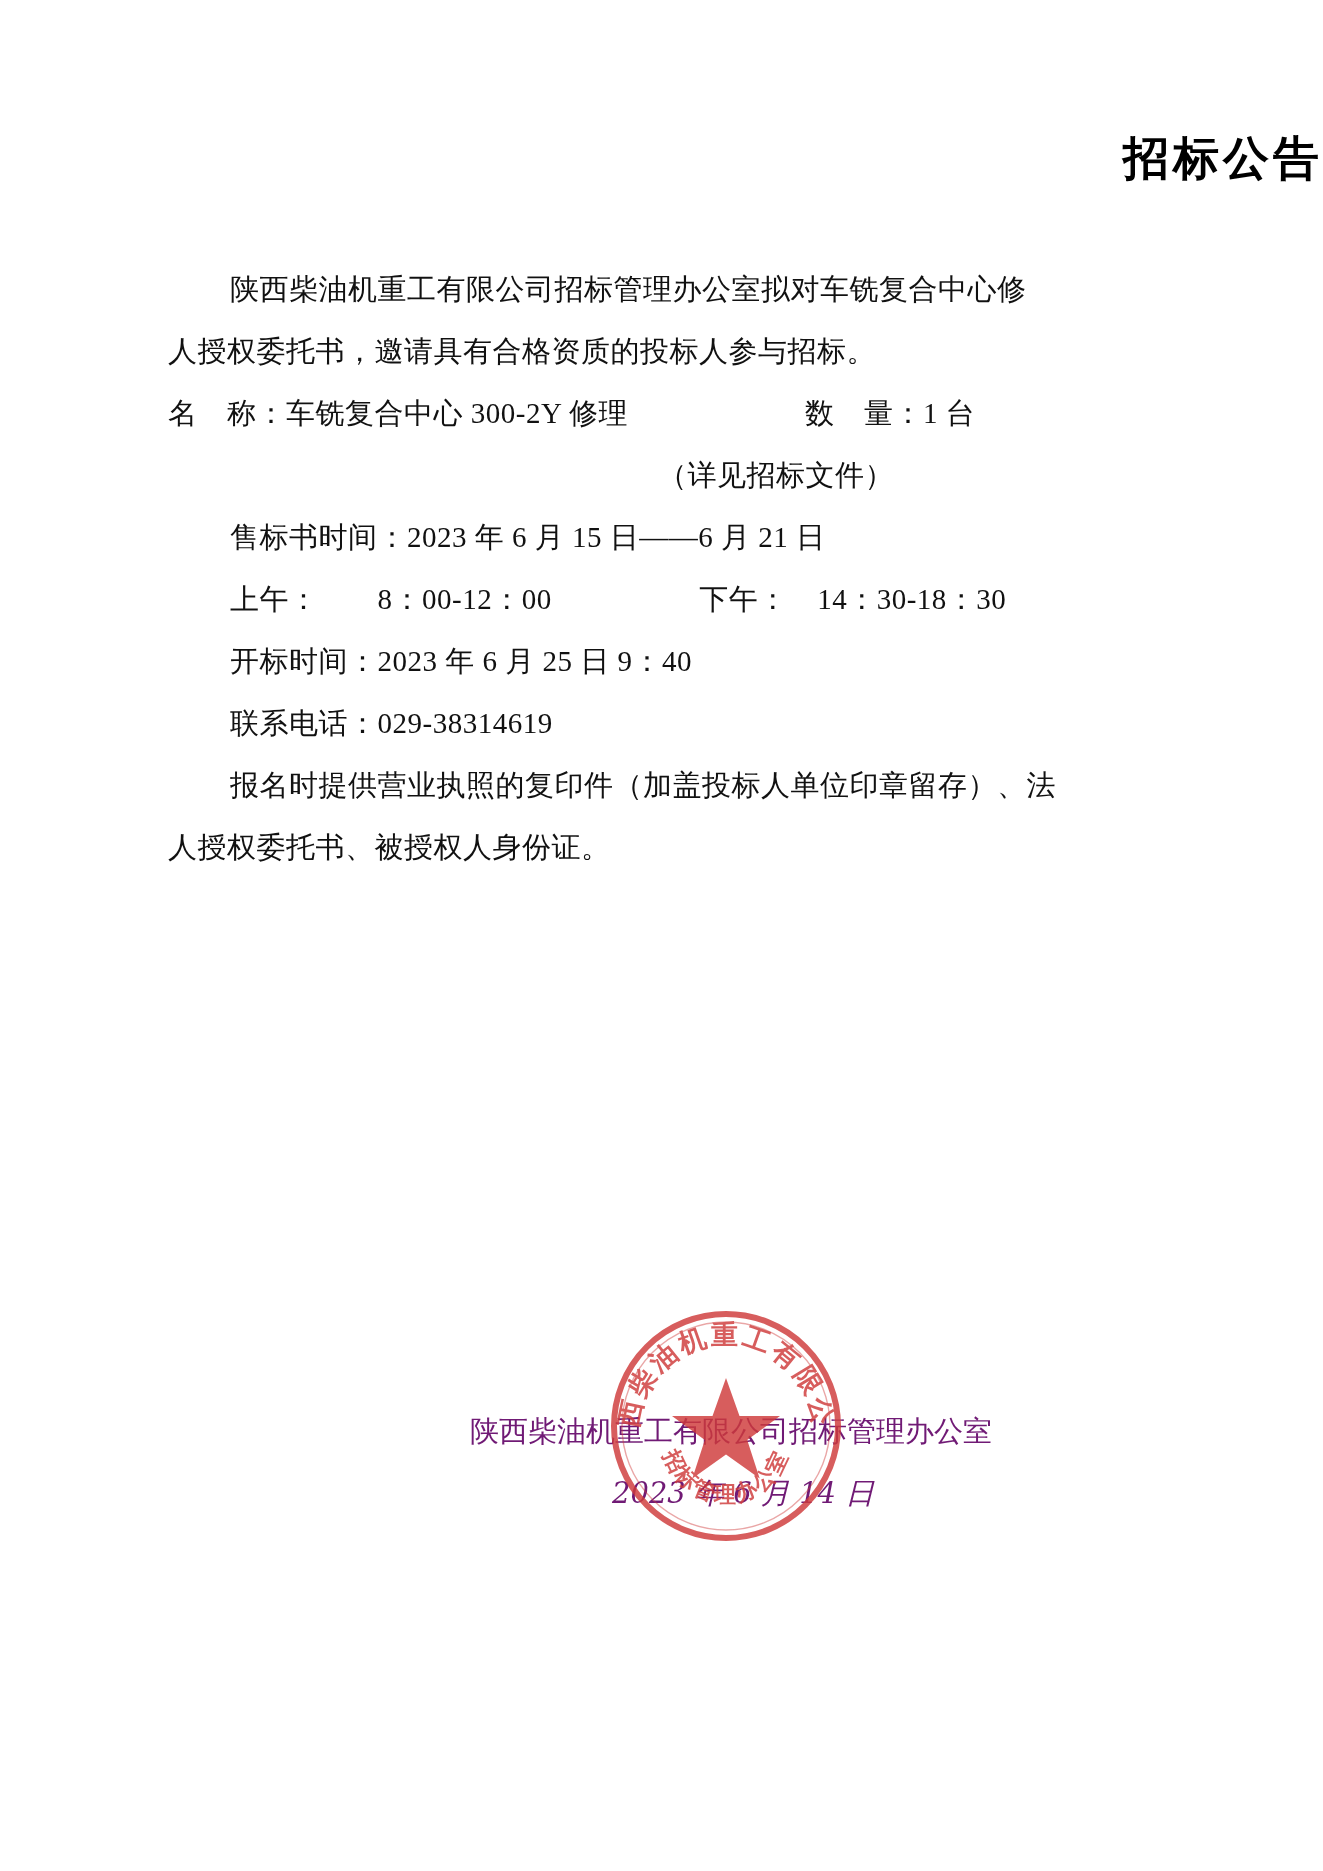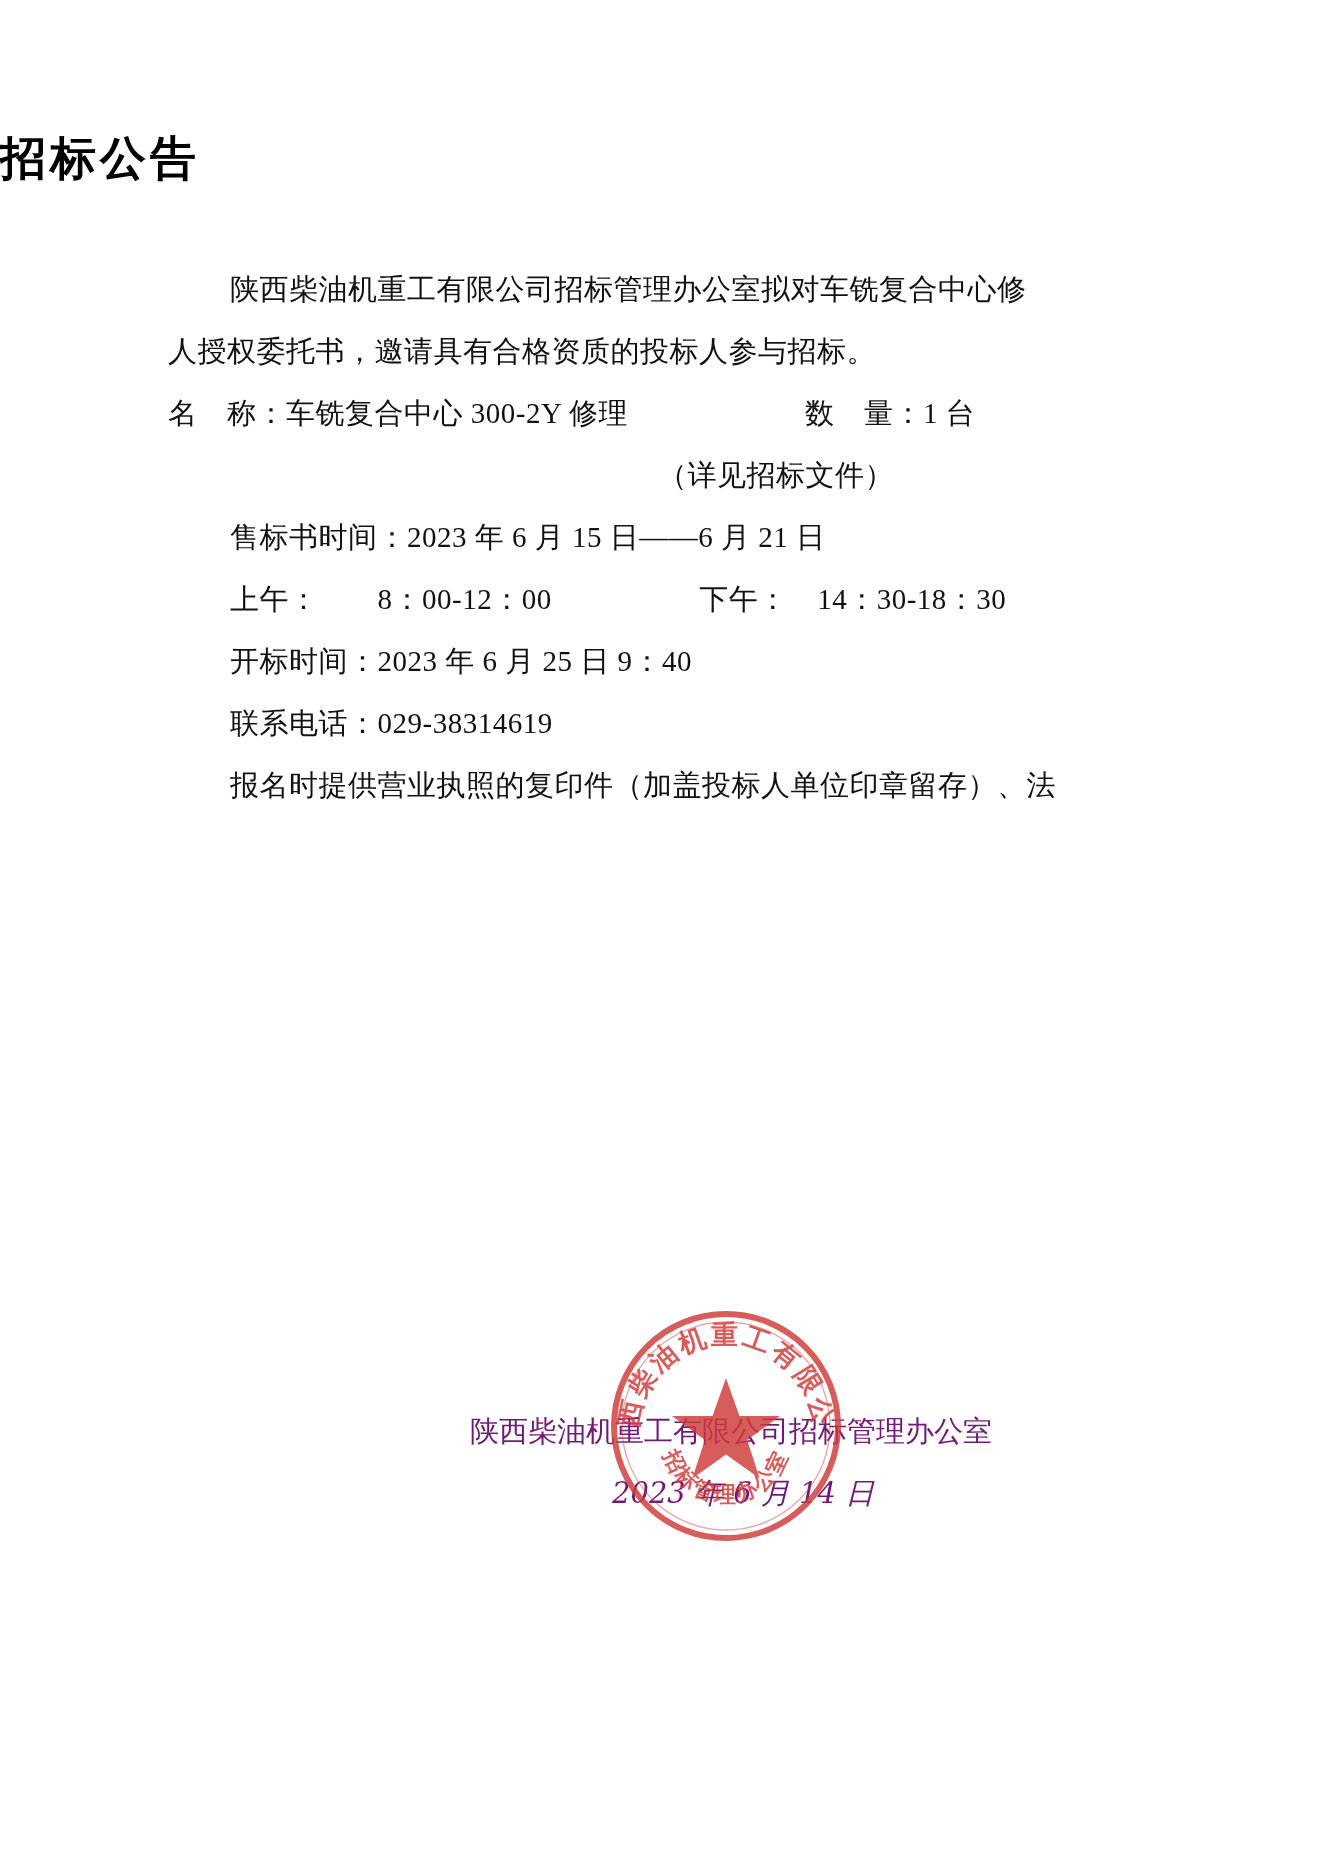--- a/index.html
+++ b/index.html
@@ -15,21 +15,21 @@
     width: 1323px;
     height: 1871px;
     background: #ffffff;
     overflow: hidden;
   }
   .doc-title {
     position: absolute;
     top: 128px;
     left: 0;
     width: 1323px;
-    text-align: left;
+    text-align: right;
     font-family: "DejaVu Serif", "Liberation Serif", serif;
     font-size: 46px;
     font-weight: bold;
     letter-spacing: 4px;
     color: #000000;
   }
   .body-block {
     position: absolute;
     top: 258px;
     left: 168px;
@@ -95,20 +95,21 @@
     <div class="line">名　称：车铣复合中心 300-2Y 修理　　　　　　数　量：1 台</div>
 
     <div class="line right-ish">（详见招标文件）</div>
 
     <div class="line indent">售标书时间：2023 年 6 月 15 日——6 月 21 日</div>
     <div class="line indent">上午：　　8：00-12：00　　　　　下午：　14：30-18：30</div>
     <div class="line indent">开标时间：2023 年 6 月 25 日 9：40</div>
     <div class="line indent">联系电话：029-38314619</div>
 
     <div class="line indent">报名时提供营业执照的复印件（加盖投标人单位印章留存）、法</div>
+    <div class="line">人授权委托书、被授权人身份证。</div>
   </div>
 
   <div class="sign-block">
     <div class="sign-line">陕西柴油机重工有限公司招标管理办公室</div>
     <div class="sign-line date">2023 年 6 月 14 日</div>
   </div>
 
   <div class="seal">
     <svg viewBox="0 0 240 240" xmlns="http://www.w3.org/2000/svg">
       <defs>

